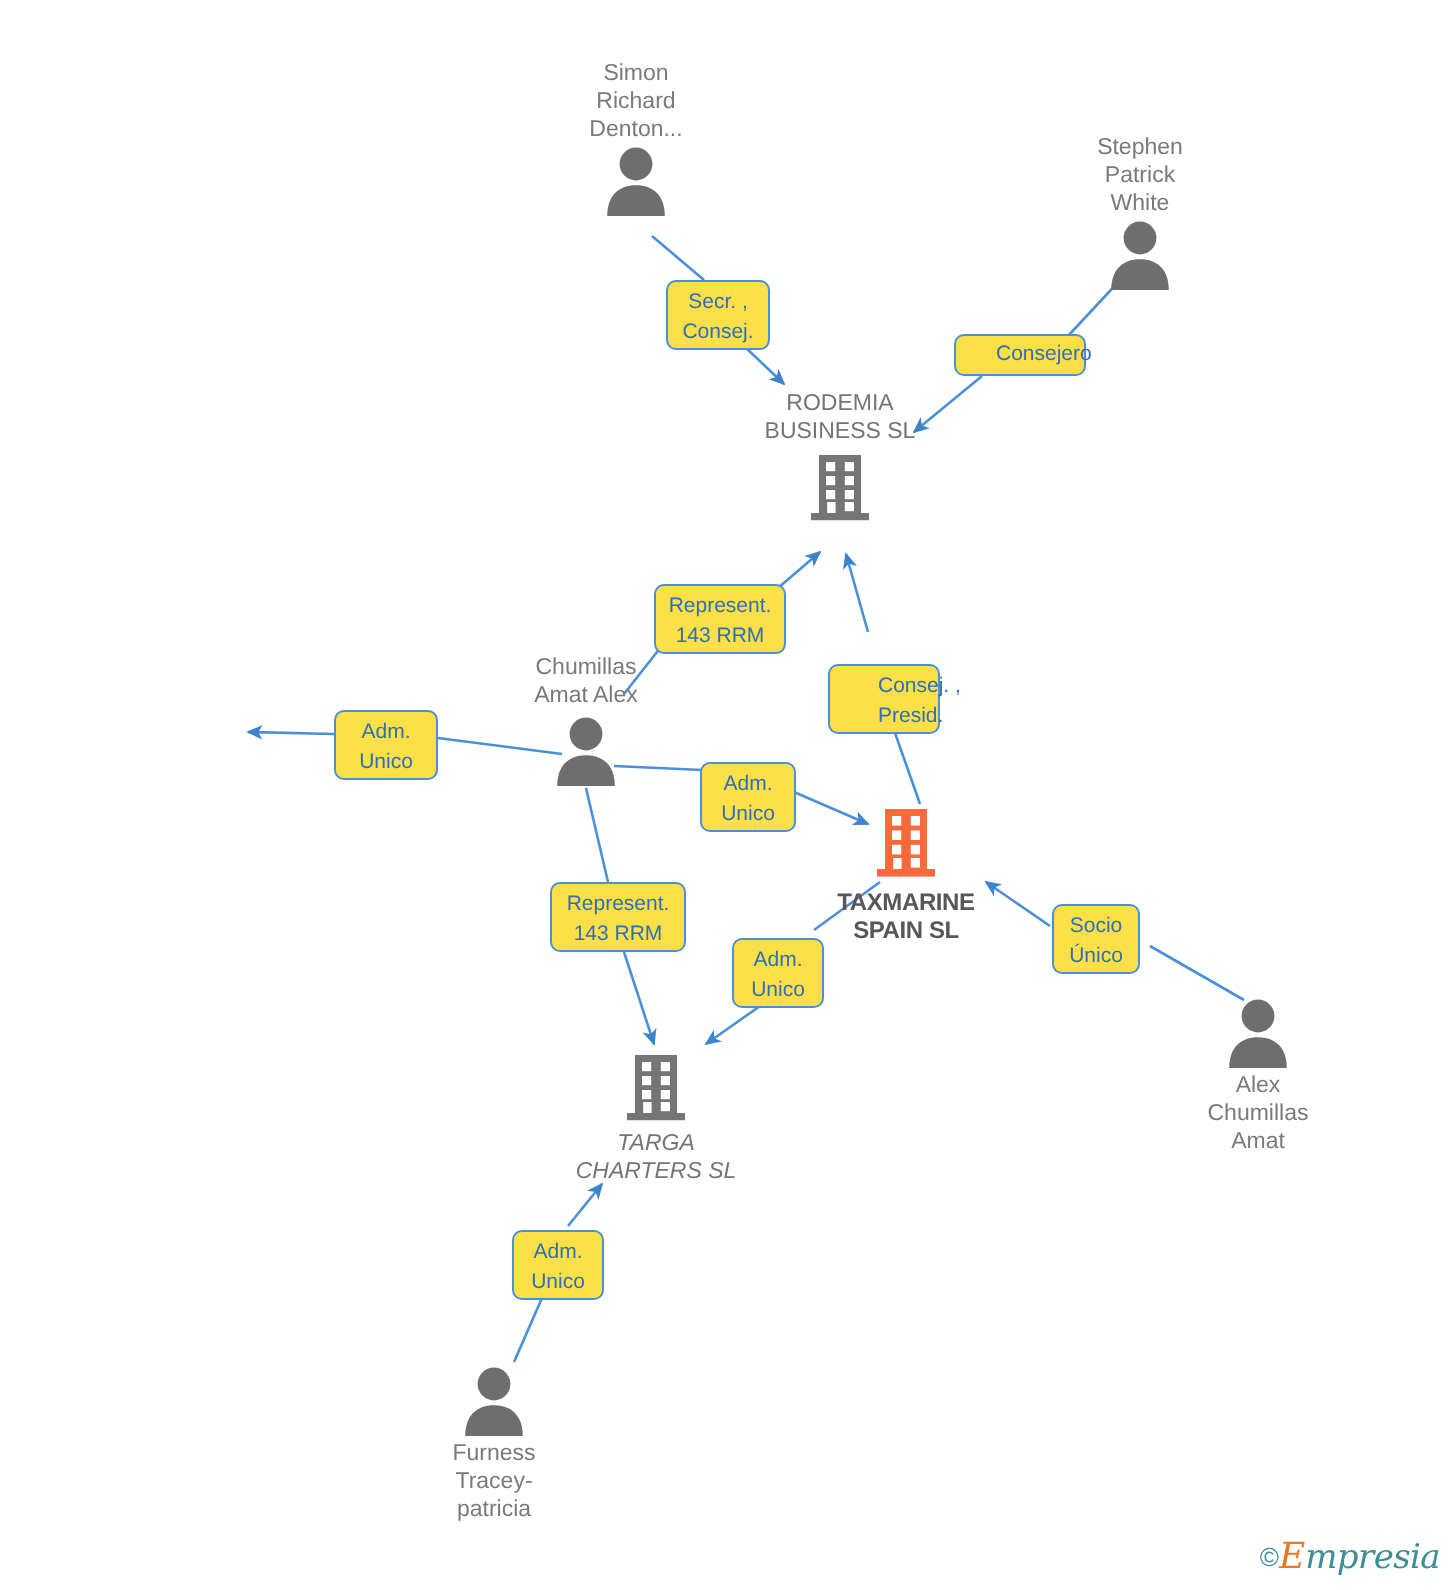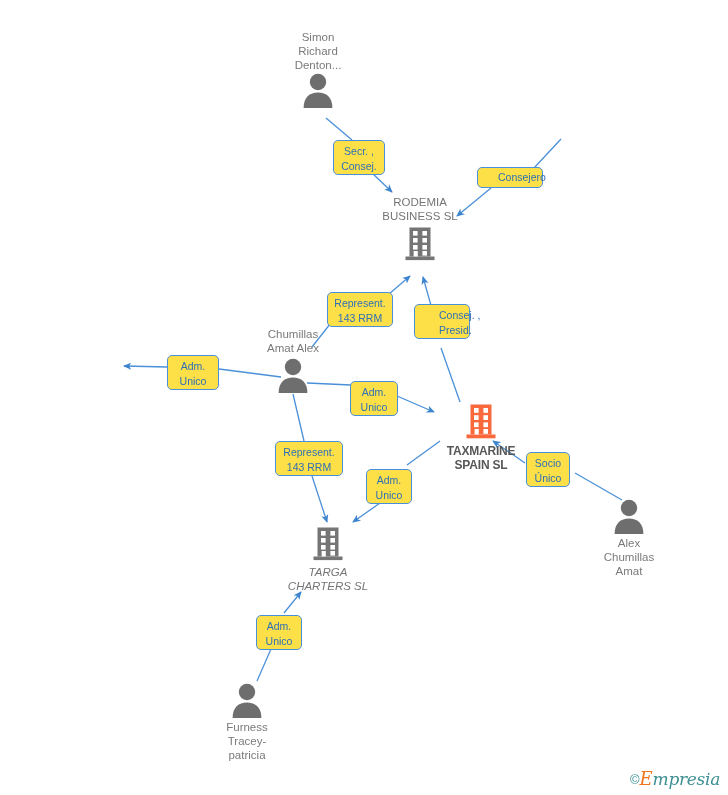--- a/index.html
+++ b/index.html
@@ -143,20 +143,29 @@
   <div class="node" style="left:272px; top:30px; width:92px;">
     <div class="node-label">Simon</div>
     <div class="node-label">Richard</div>
     <div class="node-label">Denton...</div>
     <svg class="icon-wrap" width="34" height="36" viewBox="0 0 34 36">
       <circle cx="17" cy="10" r="8.2" fill="#6e6e6e"></circle>
       <path d="M 2.6 36 C 2.6 25.5 8.6 20.6 17 20.6 C 25.4 20.6 31.4 25.5 31.4 36 Z" fill="#6e6e6e"></path>
     </svg>
   </div>
 
+  <div class="node" style="left:525px; top:67px; width:90px;">
+    <div class="node-label">Stephen</div>
+    <div class="node-label">Patrick</div>
+    <div class="node-label">White</div>
+    <svg class="icon-wrap" width="34" height="36" viewBox="0 0 34 36">
+      <circle cx="17" cy="10" r="8.2" fill="#6e6e6e"></circle>
+      <path d="M 2.6 36 C 2.6 25.5 8.6 20.6 17 20.6 C 25.4 20.6 31.4 25.5 31.4 36 Z" fill="#6e6e6e"></path>
+    </svg>
+  </div>
 
   <div class="node" style="left:368px; top:195px; width:104px;">
     <div class="node-label company">RODEMIA</div>
     <div class="node-label company">BUSINESS  SL</div>
     <svg class="icon-wrap" width="32" height="36" viewBox="0 0 32 36" style="margin-top:3px;">
       <rect x="5.5" y="1.5" width="21" height="29" fill="#757575"></rect>
       <rect x="1.5" y="30.5" width="29" height="3.6" fill="#757575"></rect>
       <g fill="#ffffff">
         <rect x="9" y="5" width="4.6" height="4.6"></rect>
         <rect x="18.4" y="5" width="4.6" height="4.6"></rect>
@@ -173,21 +182,21 @@
 
   <div class="node" style="left:248px; top:327px; width:90px;">
     <div class="node-label">Chumillas</div>
     <div class="node-label">Amat Alex</div>
     <svg class="icon-wrap" width="34" height="36" viewBox="0 0 34 36" style="margin-top:2px;">
       <circle cx="17" cy="10" r="8.2" fill="#6e6e6e"></circle>
       <path d="M 2.6 36 C 2.6 25.5 8.6 20.6 17 20.6 C 25.4 20.6 31.4 25.5 31.4 36 Z" fill="#6e6e6e"></path>
     </svg>
   </div>
 
-  <div class="node" style="left:431px; top:403px; width:100px;">
+  <div class="node" style="left:403px; top:403px; width:100px;">
     <svg class="icon-wrap" width="32" height="38" viewBox="0 0 32 38">
       <rect x="5.5" y="1.5" width="21" height="30" fill="#f9693c"></rect>
       <rect x="1.5" y="31.5" width="29" height="3.8" fill="#f9693c"></rect>
       <g fill="#ffffff">
         <rect x="9" y="5" width="4.6" height="4.8"></rect>
         <rect x="18.4" y="5" width="4.6" height="4.8"></rect>
         <rect x="9" y="12.2" width="4.6" height="4.8"></rect>
         <rect x="18.4" y="12.2" width="4.6" height="4.8"></rect>
         <rect x="9" y="19.4" width="4.6" height="4.8"></rect>
         <rect x="18.4" y="19.4" width="4.6" height="4.8"></rect>
@@ -245,21 +254,21 @@
 
   <div class="relbox" style="left:477px; top:167px; width:66px; height:21px; line-height:14px; padding-top:2px;padding-left:20px;">
     <span>Consejero</span>
   </div>
 
   <div class="relbox" style="left:327px; top:292px; width:66px; height:35px;">
     <span>Represent.</span>
     <span>143 RRM</span>
   </div>
 
-  <div class="relbox" style="left:414px; top:304px; width:56px; height:35px;padding-left:24px;">
+  <div class="relbox" style="left:414px; top:332px; width:56px; height:35px;padding-left:24px;">
     <span>Consej. ,</span>
     <span>Presid.</span>
   </div>
 
   <div class="relbox" style="left:167px; top:355px; width:52px; height:35px;">
     <span>Adm.</span>
     <span>Unico</span>
   </div>
 
   <div class="relbox" style="left:350px; top:381px; width:48px; height:35px;">

